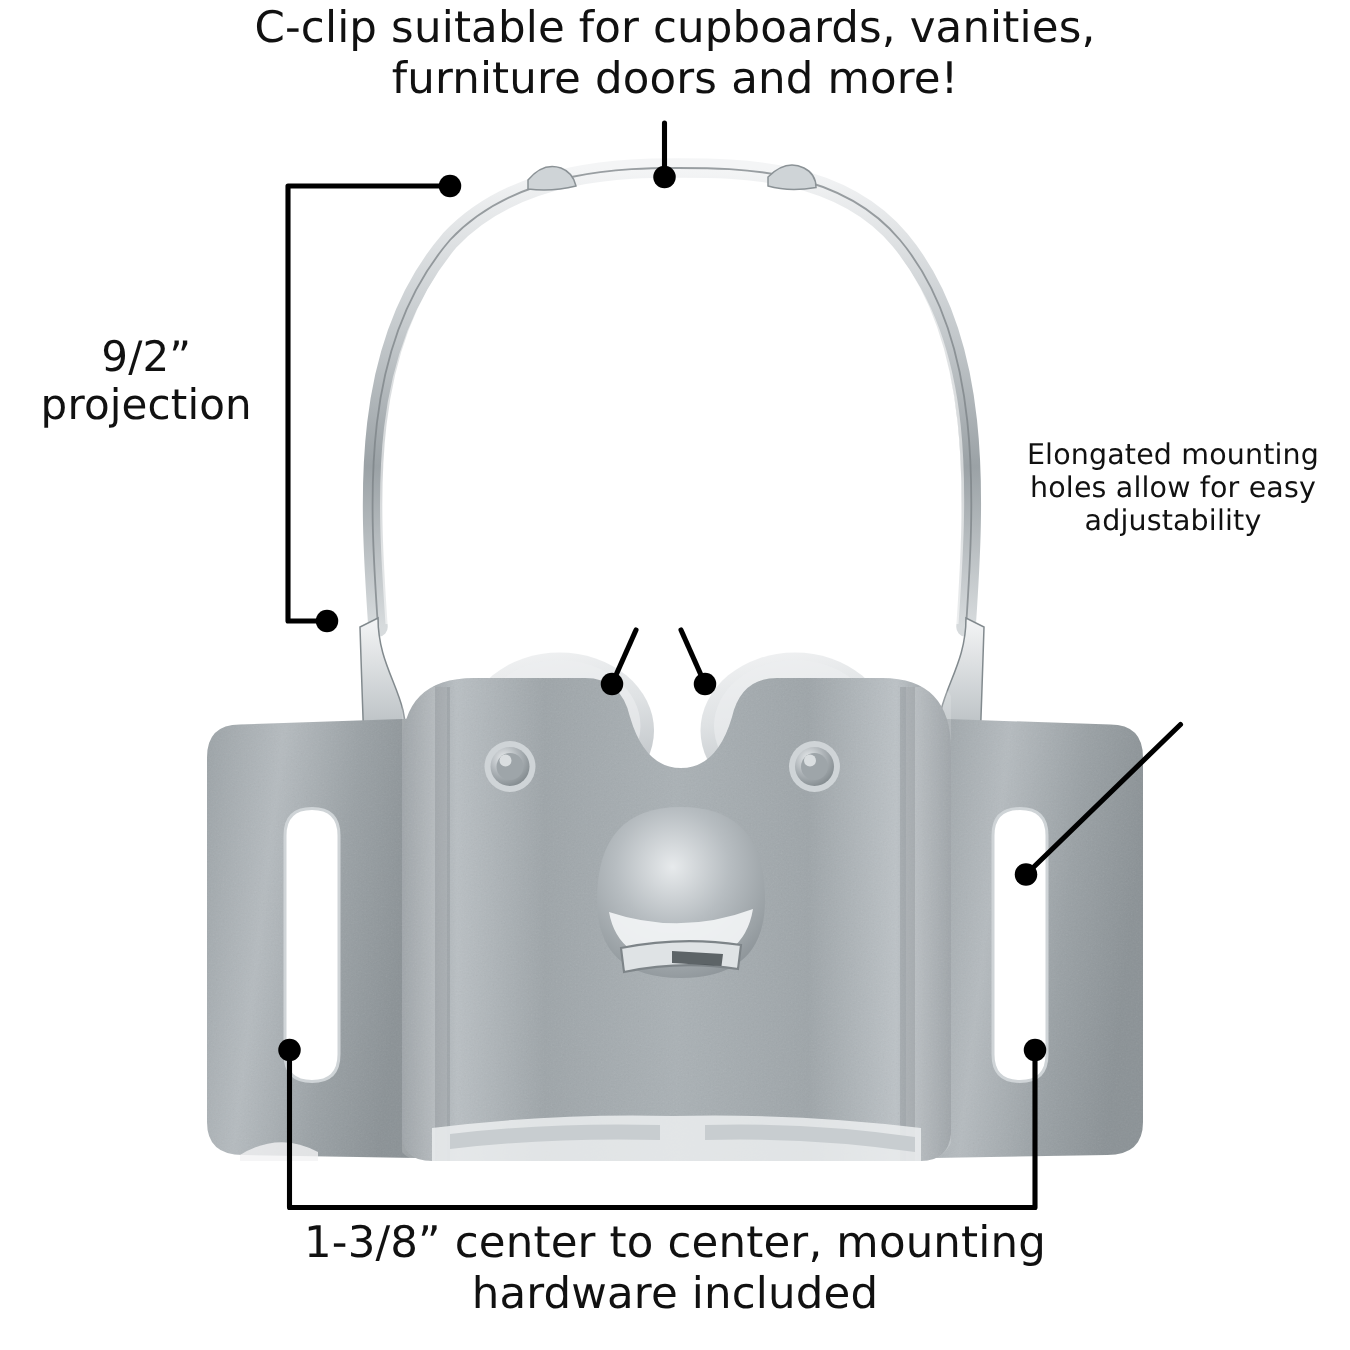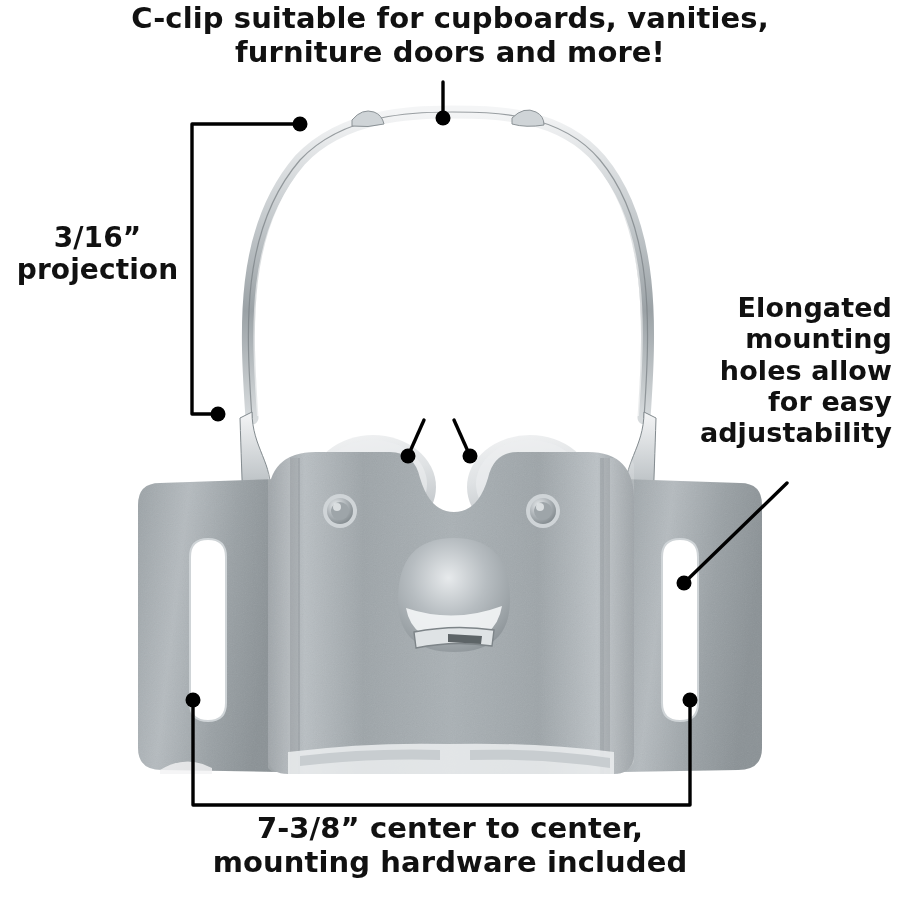--- a/index.html
+++ b/index.html
@@ -1,24 +1,24 @@
 <!DOCTYPE html>
 <html><head>
 <meta charset="utf-8">
 <style>
   html,body{margin:0;padding:0;background:#ffffff;}
   body{width:900px;height:900px;overflow:hidden;
        font-family:"DejaVu Sans","Liberation Sans",sans-serif;color:#111;}
   #stage{position:relative;width:900px;height:900px;background:#fff;}
   .cap{position:absolute;text-align:center;line-height:1.16;
-       font-weight:700;color:#111;letter-spacing:.1px;}
+       font-weight:400;color:#111;letter-spacing:.1px;}
   #cap-top{left:110px;top:2px;width:680px;font-size:29px;}
   #cap-left{left:10px;top:222px;width:175px;font-size:28px;}
   #cap-center{left:285px;top:252px;width:310px;font-size:28px;}
-  #cap-right{left:672px;top:292px;width:220px;font-size:27px;text-align:right;}
+  #cap-right{left:672px;top:292px;width:220px;font-size:19px;}
   #cap-bottom{left:180px;top:812px;width:540px;font-size:29px;}
   svg.art{position:absolute;left:0;top:0;width:900px;height:900px;}
   .ldr{stroke:#000;fill:none;stroke-width:3.4;stroke-linecap:round;stroke-linejoin:round;}
   .dot{fill:#000;}
 </style>
 </head>
 <body>
 
 <div id="stage">
 
@@ -183,20 +183,20 @@
       <circle class="dot" cx="684" cy="583" r="7.5"></circle>
 
       <path class="ldr" d="M193,700 L193,805 L690,805 L690,700"></path>
       <circle class="dot" cx="193" cy="700" r="7.5"></circle>
       <circle class="dot" cx="690" cy="700" r="7.5"></circle>
     </g>
   </svg>
 
   <div class="cap" id="cap-top">C-clip suitable for cupboards, vanities, furniture doors and more!</div>
 
-  <div class="cap" id="cap-left">3/16” projection</div>
+  <div class="cap" id="cap-left">9/2” projection</div>
 
 
   <div class="cap" id="cap-right">Elongated mounting holes allow for easy adjustability</div>
 
-  <div class="cap" id="cap-bottom">7-3/8” center to center, mounting hardware included</div>
+  <div class="cap" id="cap-bottom">1-3/8” center to center, mounting hardware included</div>
 
 </div>
 
 </body></html>

